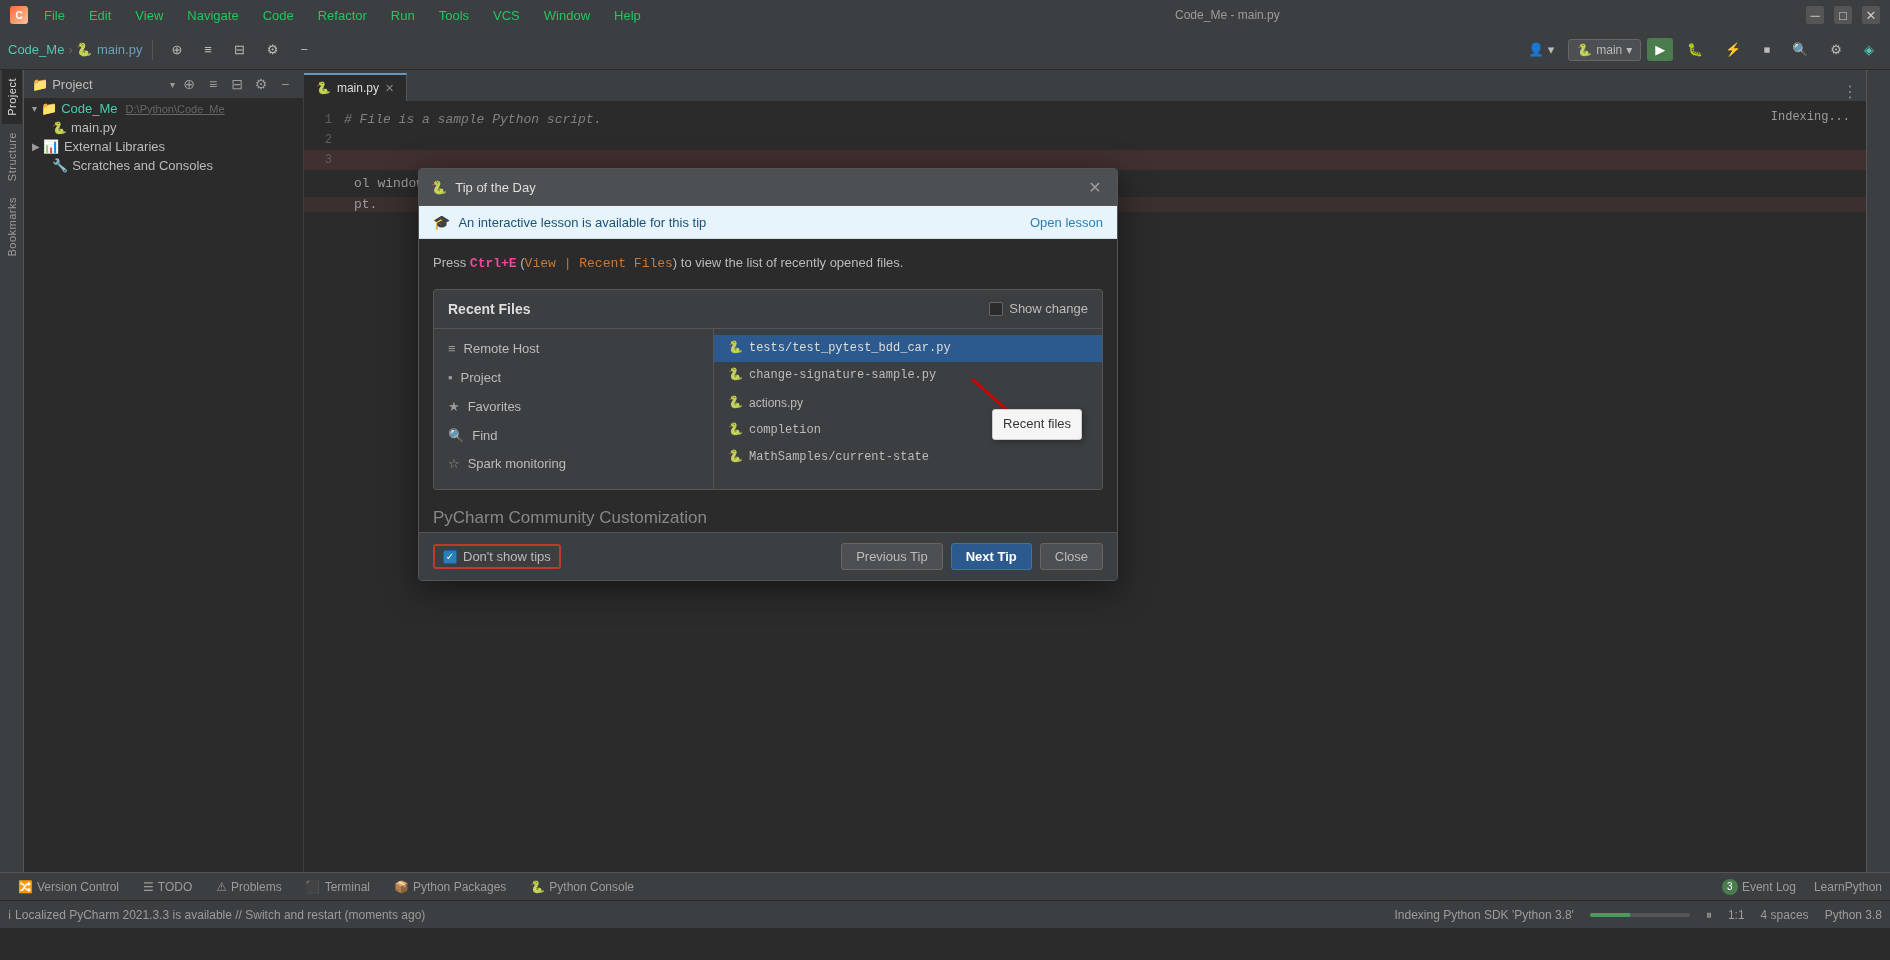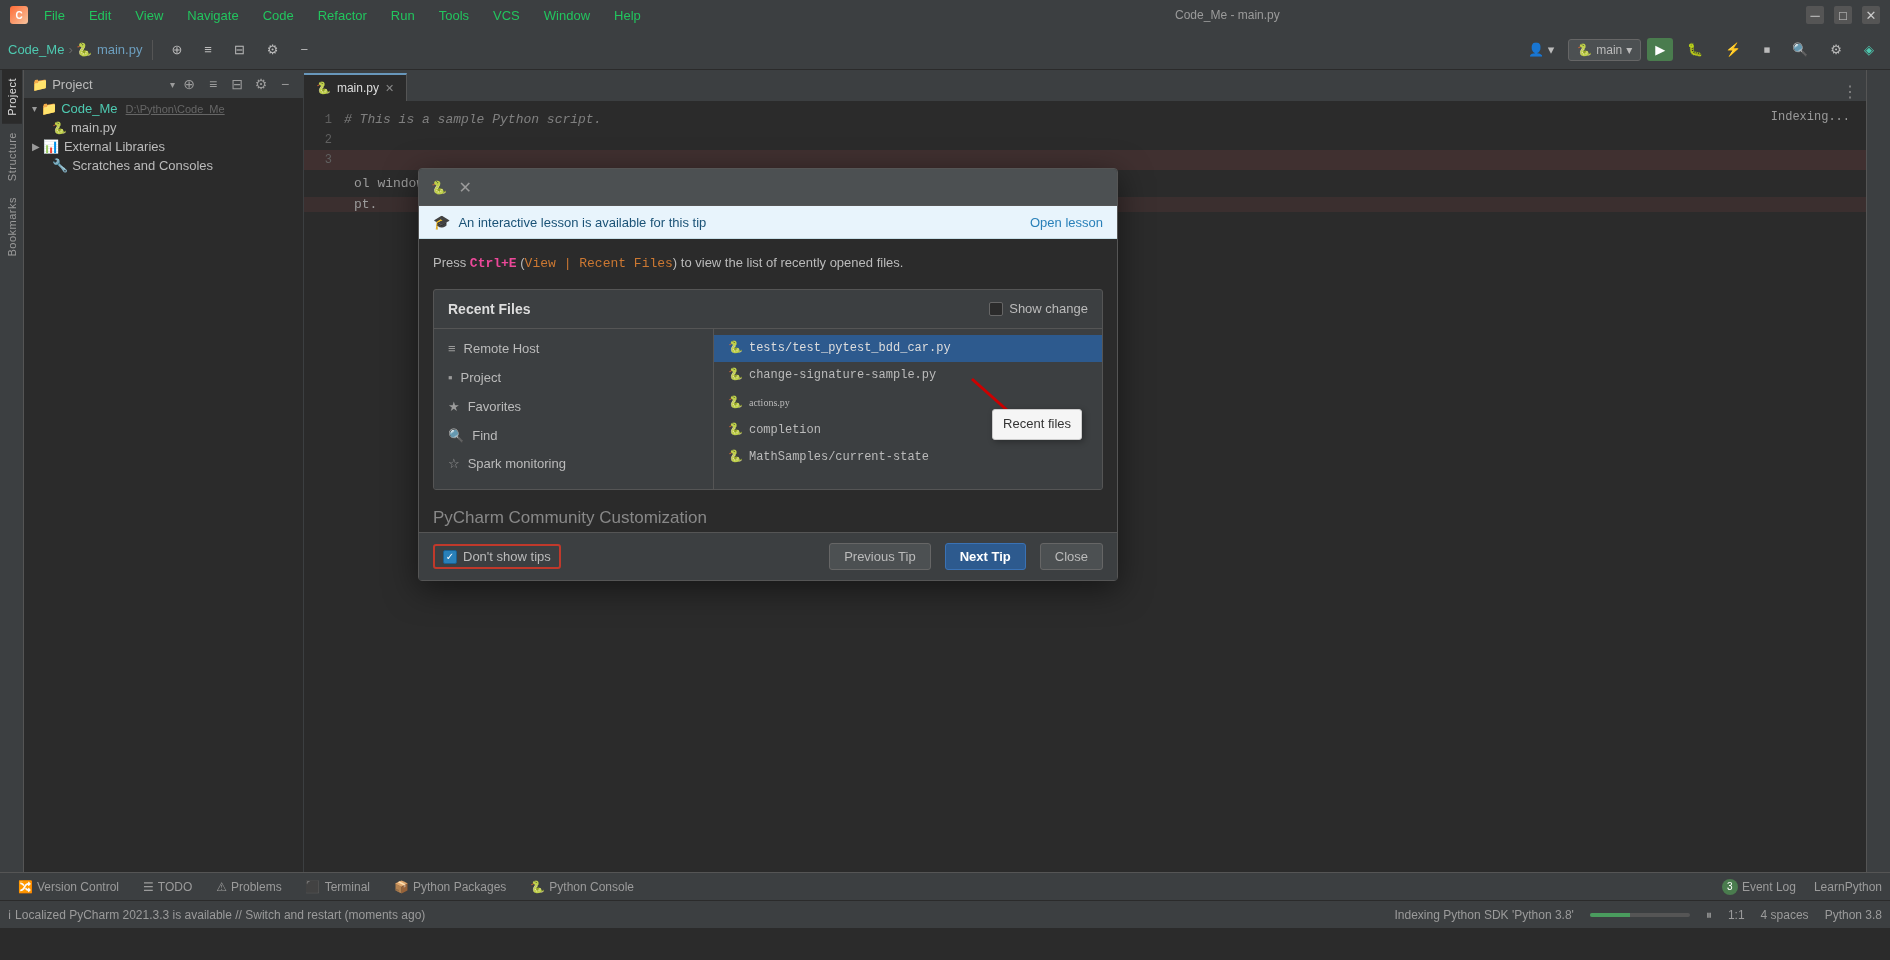--- a/index.html
+++ b/index.html
@@ -504,21 +504,21 @@
     .checkbox-checked {
       width: 14px; height: 14px;
       background: #2980b9;
       border: 1px solid #1a6090;
       border-radius: 2px;
       display: flex; align-items: center; justify-content: center;
       color: white;
       font-size: 10px;
     }
     .dont-show-label { color: #bbb; font-size: 13px; }
-    .footer-btns { margin-left: auto; display: flex; gap: 14px; }
+    .footer-btns { margin-left: auto; display: flex; gap: 8px; }
     .btn-secondary {
       background: #4c5052;
       border: 1px solid #666;
       color: #bbb;
       padding: 5px 14px;
       font-size: 13px;
       border-radius: 3px;
       cursor: pointer;
     }
     .btn-primary {
@@ -648,21 +648,21 @@
           <span style="color:#f0c040;">🐍</span>
           <span>main.py</span>
           <span class="tab-close">✕</span>
         </div>
         <div class="tab-more">⋮</div>
       </div>
       <div class="editor-content">
         <div class="indexing-status">Indexing...</div>
         <div class="code-line">
           <span class="line-num">1</span>
-          <span class="code-comment"># This is a sample Python script.</span>
+          <span class="code-comment"># File is a sample Python script.</span>
         </div>
         <div class="code-line">
           <span class="line-num">2</span>
           <span class="code-text"></span>
         </div>
         <div class="code-line error-line">
           <span class="line-num">3</span>
         </div>
         <div style="padding: 6px 50px; color:#9b9b9b; font-size:13px;">
           <span>ol windows, actions, and settings.</span>
@@ -727,20 +727,21 @@
     <span>4 spaces</span>
     <span>Python 3.8</span>
   </div>
 </div>
 
 <div class="dialog-overlay">
   <div class="dialog">
 
     <div class="dialog-title-bar">
       <span style="color:#f0c040;">🐍</span>
+      <span class="dialog-title">Tip of the Day</span>
       <button class="dialog-close-btn">✕</button>
     </div>
 
     <div class="dialog-lesson-bar">
       <span class="lesson-icon">🎓</span>
       <span>An interactive lesson is available for this tip</span>
       <a class="lesson-link">Open lesson</a>
     </div>
 
     <div class="dialog-body">
@@ -785,21 +786,21 @@
             <div class="recent-file-entry selected">
               <span class="rfe-icon py">🐍</span>
               <span style="font-family:'Courier New',monospace; font-size:12px;">tests/test_pytest_bdd_car.py</span>
             </div>
             <div class="recent-file-entry">
               <span class="rfe-icon py">🐍</span>
               <span style="font-family:'Courier New',monospace; font-size:12px;">change-signature-sample.py</span>
             </div>
             <div class="recent-file-entry">
               <span class="rfe-icon py">🐍</span>
-              <span style="font-family:Liberation Serif, serif; font-size:10px;text-align:center;">actions.py</span>
+              <span style="font-family:Liberation Sans, sans-serif; font-size:12px;text-align:center;">actions.py</span>
             </div>
             <div class="recent-file-entry">
               <span class="rfe-icon py">🐍</span>
               <span style="font-family:'Courier New',monospace; font-size:12px;">completion</span>
             </div>
             <div class="recent-file-entry">
               <span class="rfe-icon py">🐍</span>
               <span style="font-family:'Courier New',monospace; font-size:12px;">MathSamples/current-state</span>
             </div>
 

